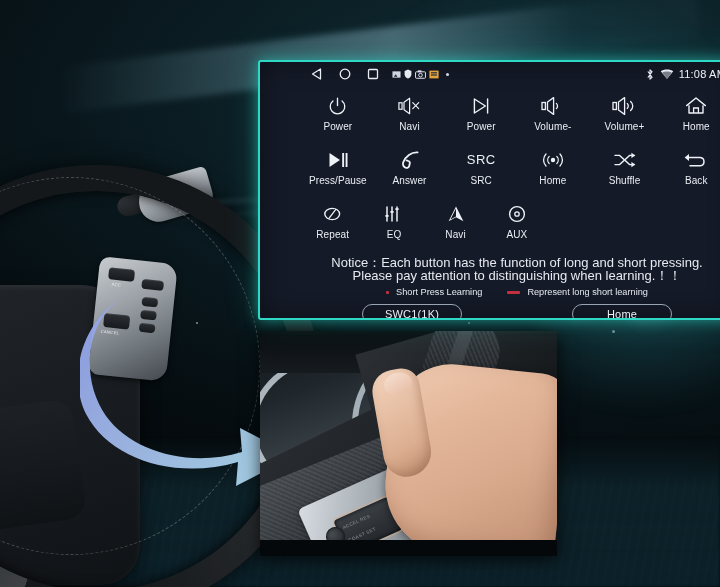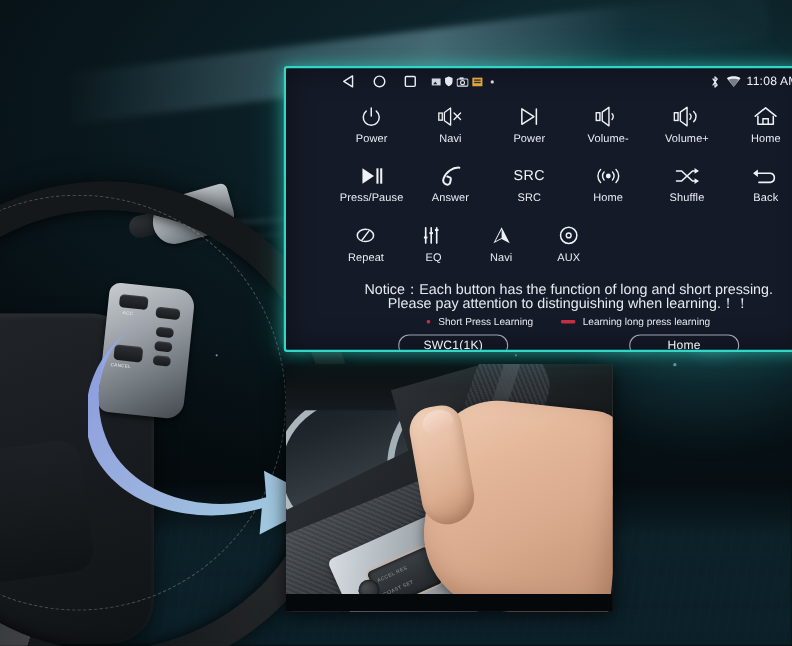--- a/index.html
+++ b/index.html
@@ -497,21 +497,21 @@
     </div>
 
     <div class="notice">
       <span class="nlabel">Notice：</span><span>Each button has the function of long and short pressing. Please pay attention to distinguishing when learning.！！</span>
     </div>
 
     <div class="legend">
       <span class="dot"></span>
       <span class="sp">Short Press Learning</span>
       <span class="dash"></span>
-      <span>Learning long press learning</span>
+      <span>Represent long short learning</span>
     </div>
 
     <div class="btnrow">
       <div class="pbtn">SWC1(1K)</div>
       <div class="pbtn">Home</div>
     </div>
 
   </div>
 </div>
 

